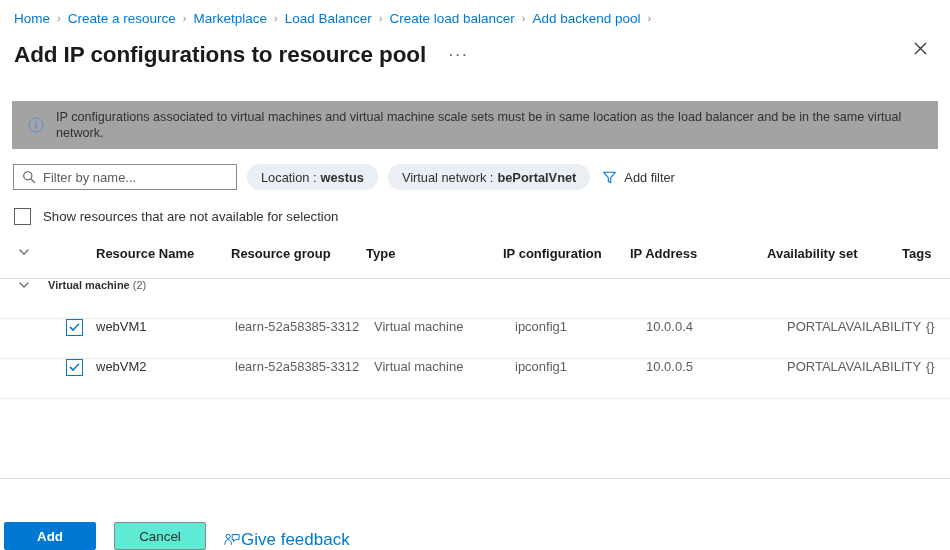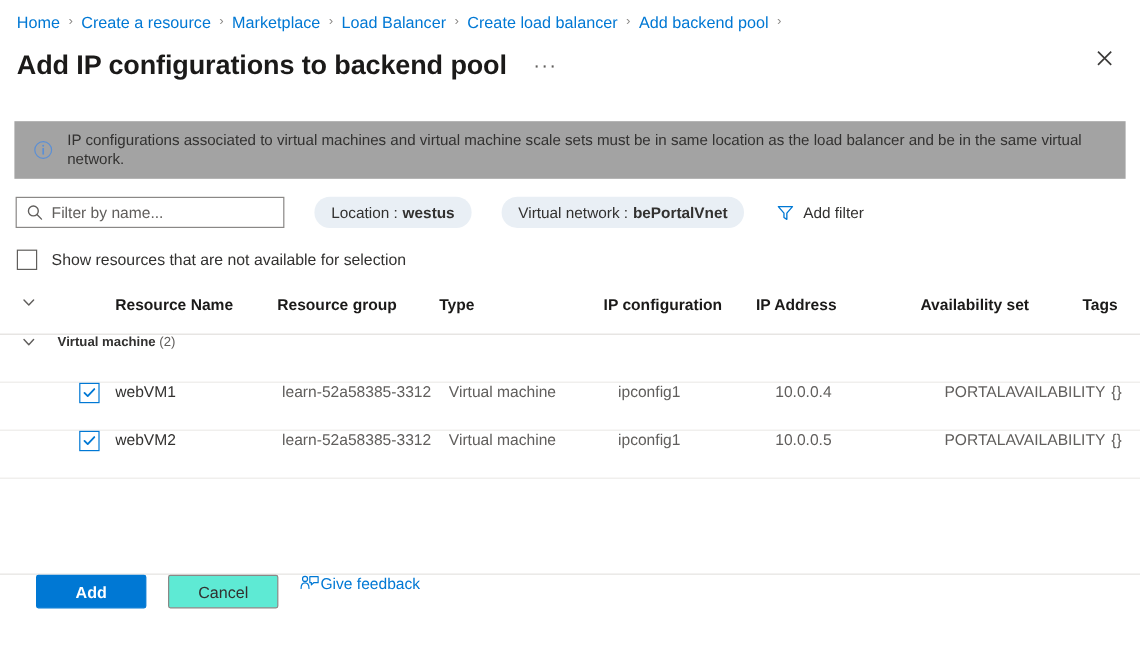--- a/index.html
+++ b/index.html
@@ -95,21 +95,20 @@
     color: #323130;
     line-height: 1.3;
   }
 
   
   .filter-bar {
     display: flex;
     align-items: center;
     margin: 15px 0 0 13px;
     height: 26px;
-    gap: 15px;
   }
   .search-box {
     width: 224px;
     height: 26px;
     border: 1px solid #8a8886;
     background: #fff;
     display: flex;
     align-items: center;
     box-sizing: border-box;
     padding: 0 6px;
@@ -229,22 +228,22 @@
     height: 1px;
     background: #e1dfdd;
   }
   .footer {
     position: absolute;
     left: 0; right: 0;
     top: 479px;
     height: 71px;
     background: #fff;
     display: flex;
-    align-items: flex-start;
-    padding-left: 30px;
+    align-items: flex-end;
+    padding-left: 4px;
   }
   .btn {
     height: 28px;
     min-width: 92px;
     font-size: 13.4px;
     font-family: "Liberation Sans", sans-serif;
     border-radius: 2px;
     cursor: pointer;
     display: flex;
     align-items: center;
@@ -261,21 +260,21 @@
     background: #5eead4;
     color: #323130;
     border: 1px solid #8a8886;
     margin-left: 18px;
   }
   .feedback {
     margin-left: 18px;
     display: flex;
     align-items: center;
     color: #0078d4;
-    font-size: 13px;
+    font-size: 17px;
     cursor: pointer;
   }
   .feedback-icon { margin-right: 1px; display: flex; align-items: center; }
 </style>
 </head>
 <body>
 
 <div class="breadcrumb">
   <span class="crumb">Home</span>
   <span class="crumb-sep">›</span>
@@ -285,21 +284,21 @@
   <span class="crumb-sep">›</span>
   <span class="crumb">Load Balancer</span>
   <span class="crumb-sep">›</span>
   <span class="crumb">Create load balancer</span>
   <span class="crumb-sep">›</span>
   <span class="crumb">Add backend pool</span>
   <span class="crumb-sep">›</span>
 </div>
 
 <div class="title-row">
-  <span class="page-title">Add IP configurations to backend pool</span>
+  <span class="page-title">Add IP configurations to resource pool</span>
   <span class="title-ellipsis">···</span>
   <div class="close-btn">
     <svg width="13" height="13" viewBox="0 0 13 13" aria-hidden="true">
       <path d="M1 1 L12 12 M12 1 L1 12" stroke="#3b3a39" stroke-width="1.4" fill="none"></path>
     </svg>
   </div>
 </div>
 
 <div class="info-banner">
   <span class="info-icon">

